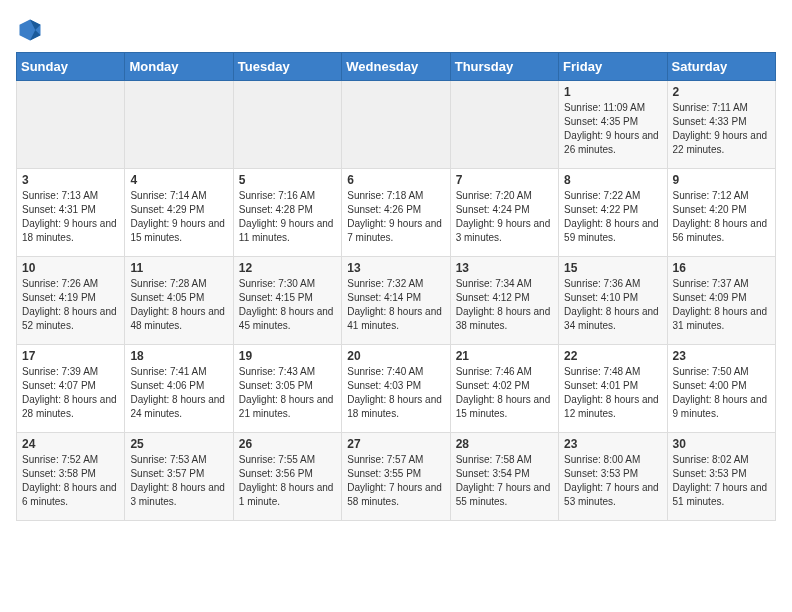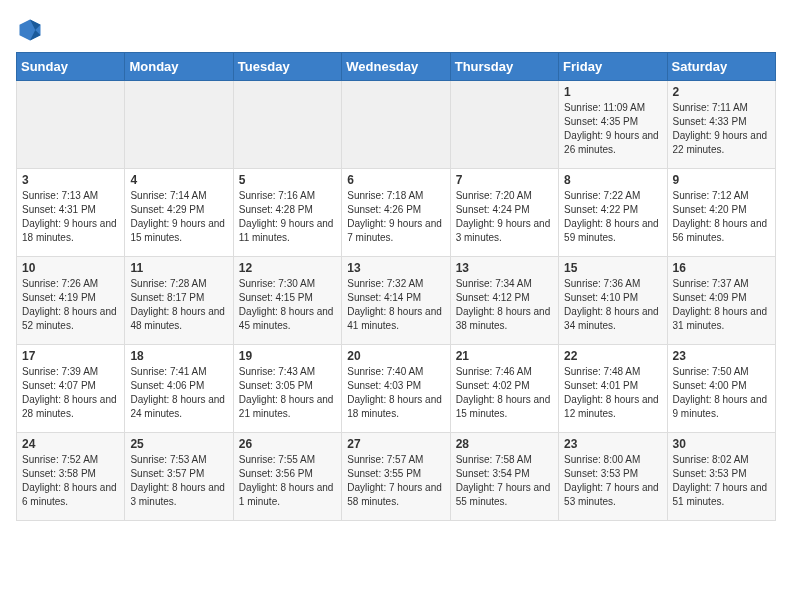--- a/index.html
+++ b/index.html
@@ -188,21 +188,21 @@
       <tr>
         <td>
           <span class="day-num">10</span>
           <div class="day-info">Sunrise: 7:26 AM
 Sunset: 4:19 PM
 Daylight: 8 hours and 52 minutes.</div>
         </td>
         <td>
           <span class="day-num">11</span>
           <div class="day-info">Sunrise: 7:28 AM
-Sunset: 8:17 PM
+Sunset: 4:05 PM
 Daylight: 8 hours and 48 minutes.</div>
         </td>
         <td>
           <span class="day-num">12</span>
           <div class="day-info">Sunrise: 7:30 AM
 Sunset: 4:15 PM
 Daylight: 8 hours and 45 minutes.</div>
         </td>
         <td>
           <span class="day-num">13</span>

